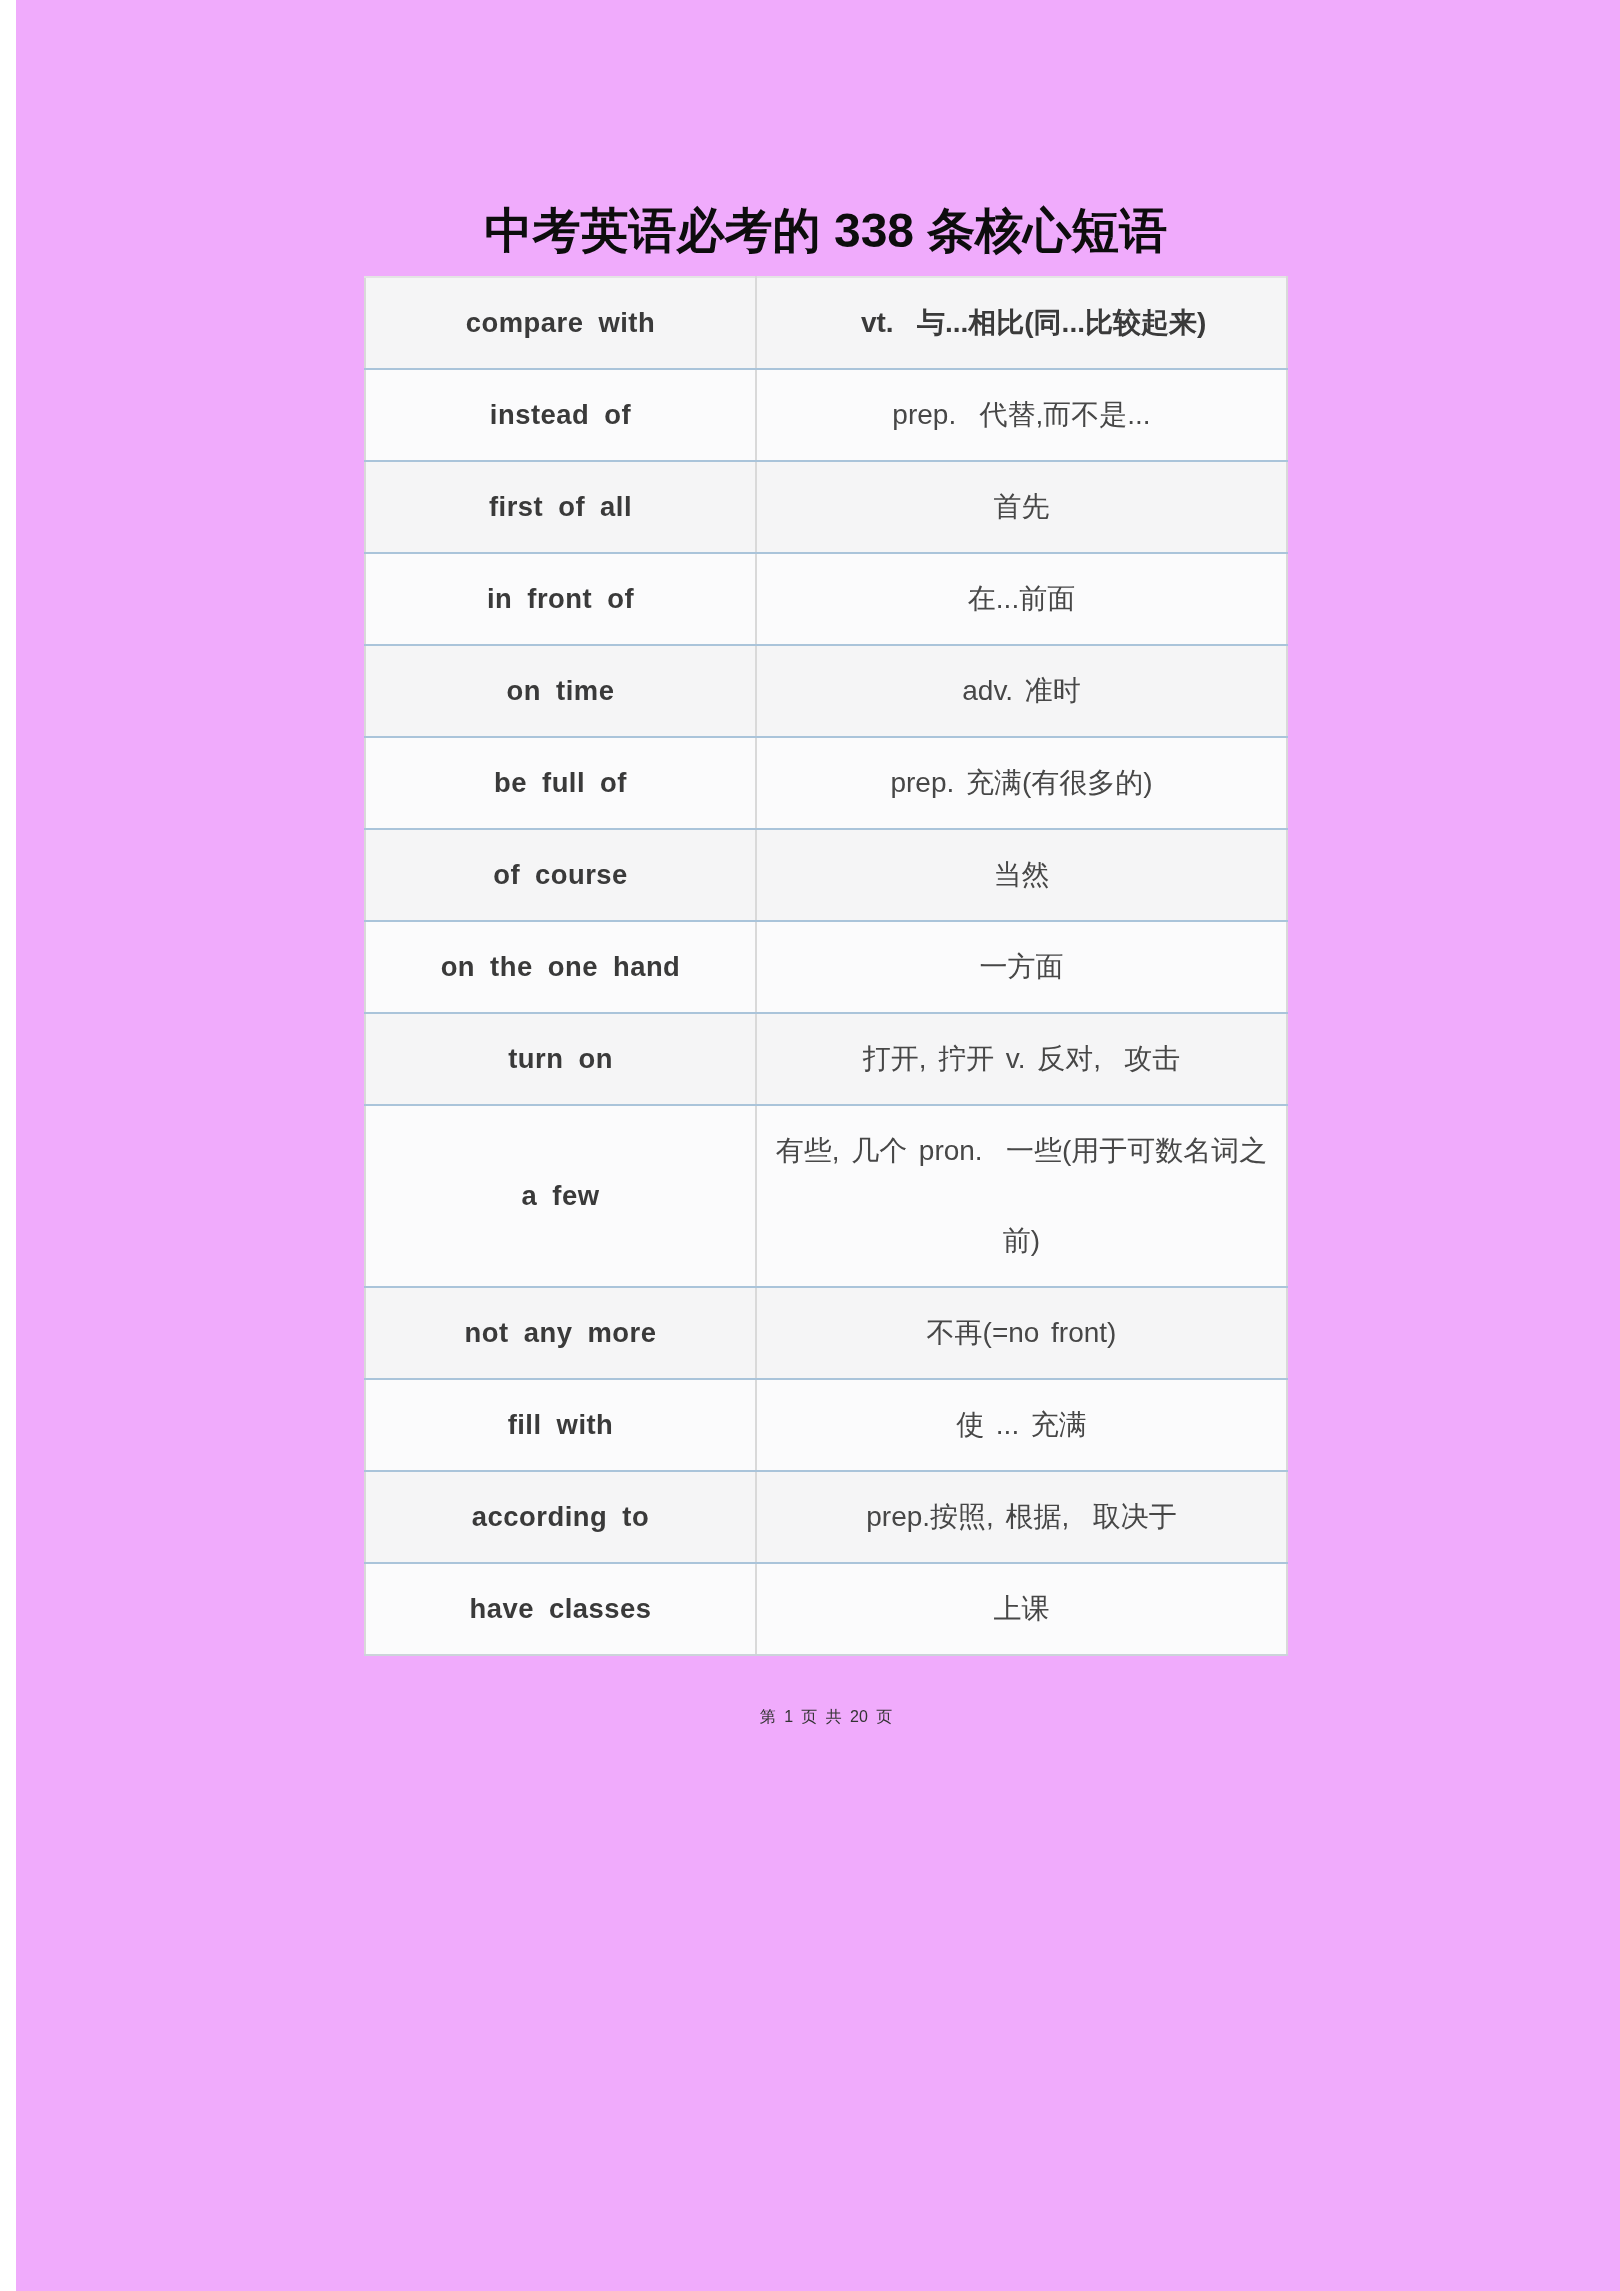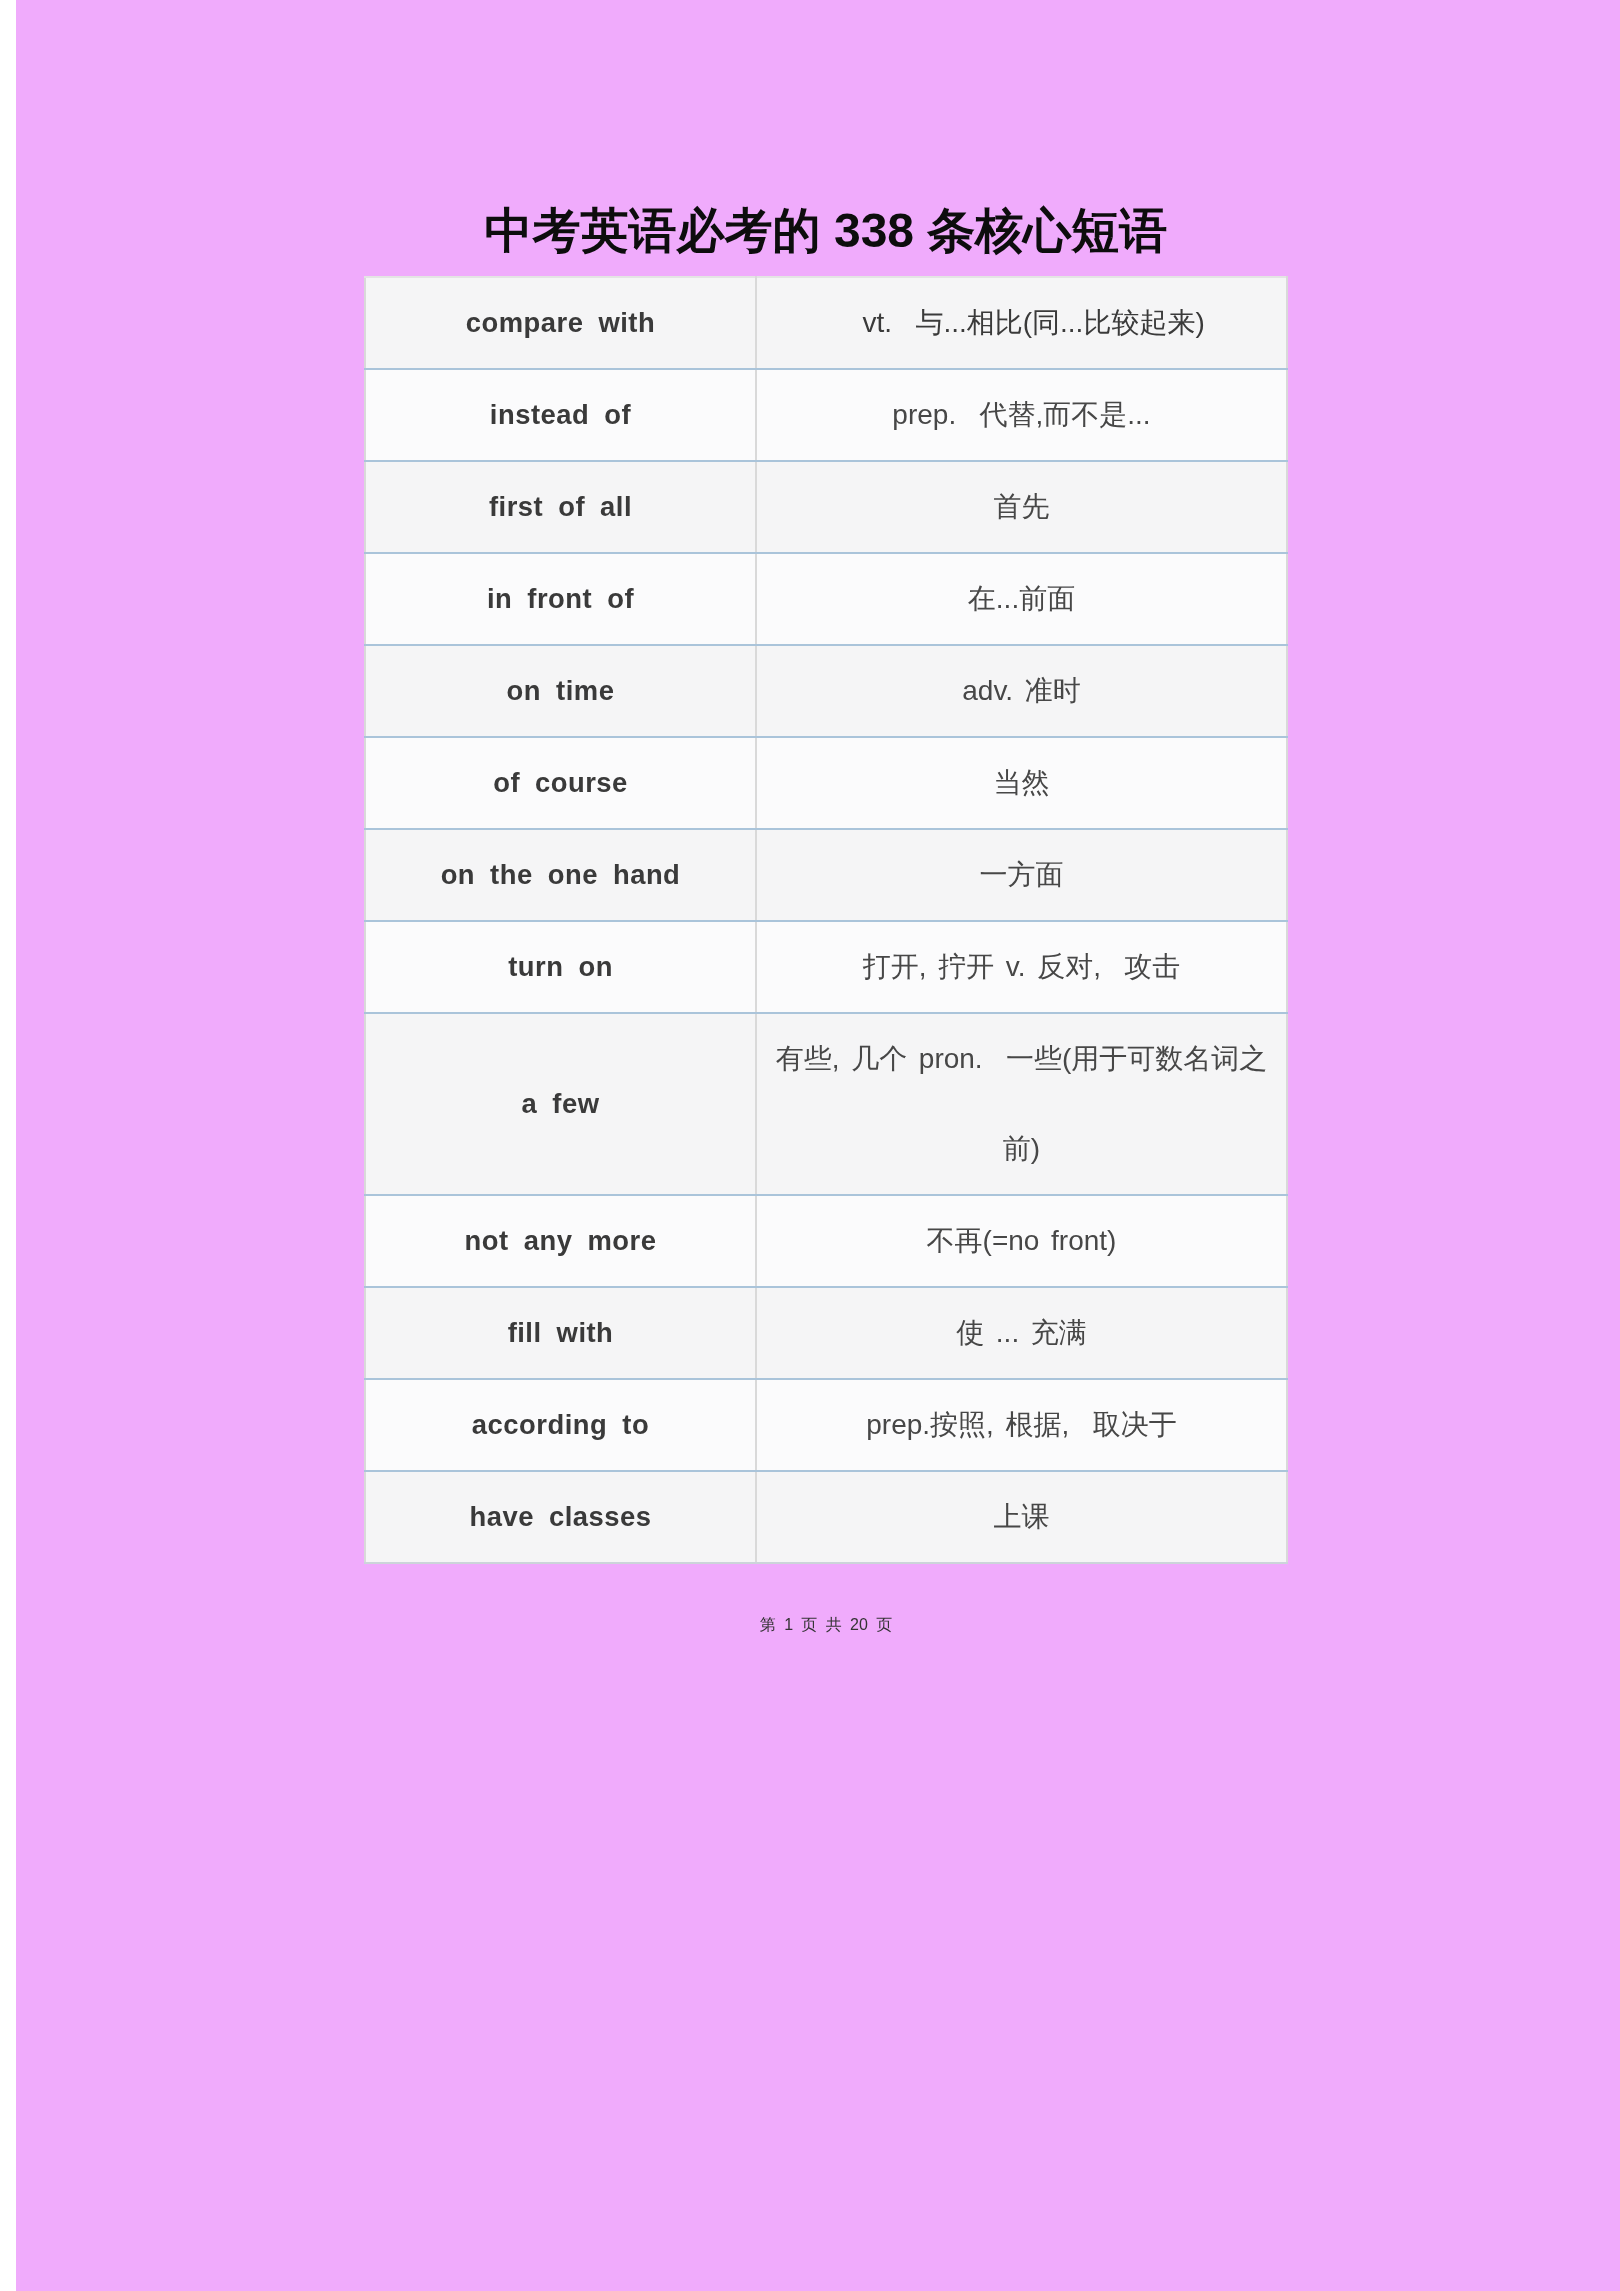--- a/index.html
+++ b/index.html
@@ -59,21 +59,21 @@
     font-size: 28px;
     color: #474747;
     word-spacing: 3.9px;
   }
   tr:nth-child(odd) td  { background: #f5f5f6; }
   tr:nth-child(even) td { background: #fbfbfc; }
   tr:first-child td { border-top-color: #e4e4e4; }
   tr:last-child td  { border-bottom-color: #ccd4da; }
   td:first-child { border-left-color: #dedede; }
   td:last-child  { border-right-color: #dedede; }
-  tr:first-child td.zh { font-weight: normal; color: #3a3a3a; padding-left: 32px; }
+  tr:first-child td.zh { font-weight: bold; color: #3a3a3a; padding-left: 32px; }
   .footer {
     margin-top: 51px;
     text-align: center;
     font-size: 16px;
     color: #333333;
     word-spacing: 3.9px;
   }
 </style>
 </head>
 <body>
@@ -96,20 +96,24 @@
         <td class="en">first of all</td>
         <td class="zh">首先</td>
       </tr>
       <tr>
         <td class="en">in front of</td>
         <td class="zh">在...前面</td>
       </tr>
       <tr>
         <td class="en">on time</td>
         <td class="zh">adv. 准时</td>
+      </tr>
+      <tr>
+        <td class="en">be full of</td>
+        <td class="zh">prep. 充满(有很多的)</td>
       </tr>
       <tr>
         <td class="en">of course</td>
         <td class="zh">当然</td>
       </tr>
       <tr>
         <td class="en">on the one hand</td>
         <td class="zh">一方面</td>
       </tr>
       <tr>

